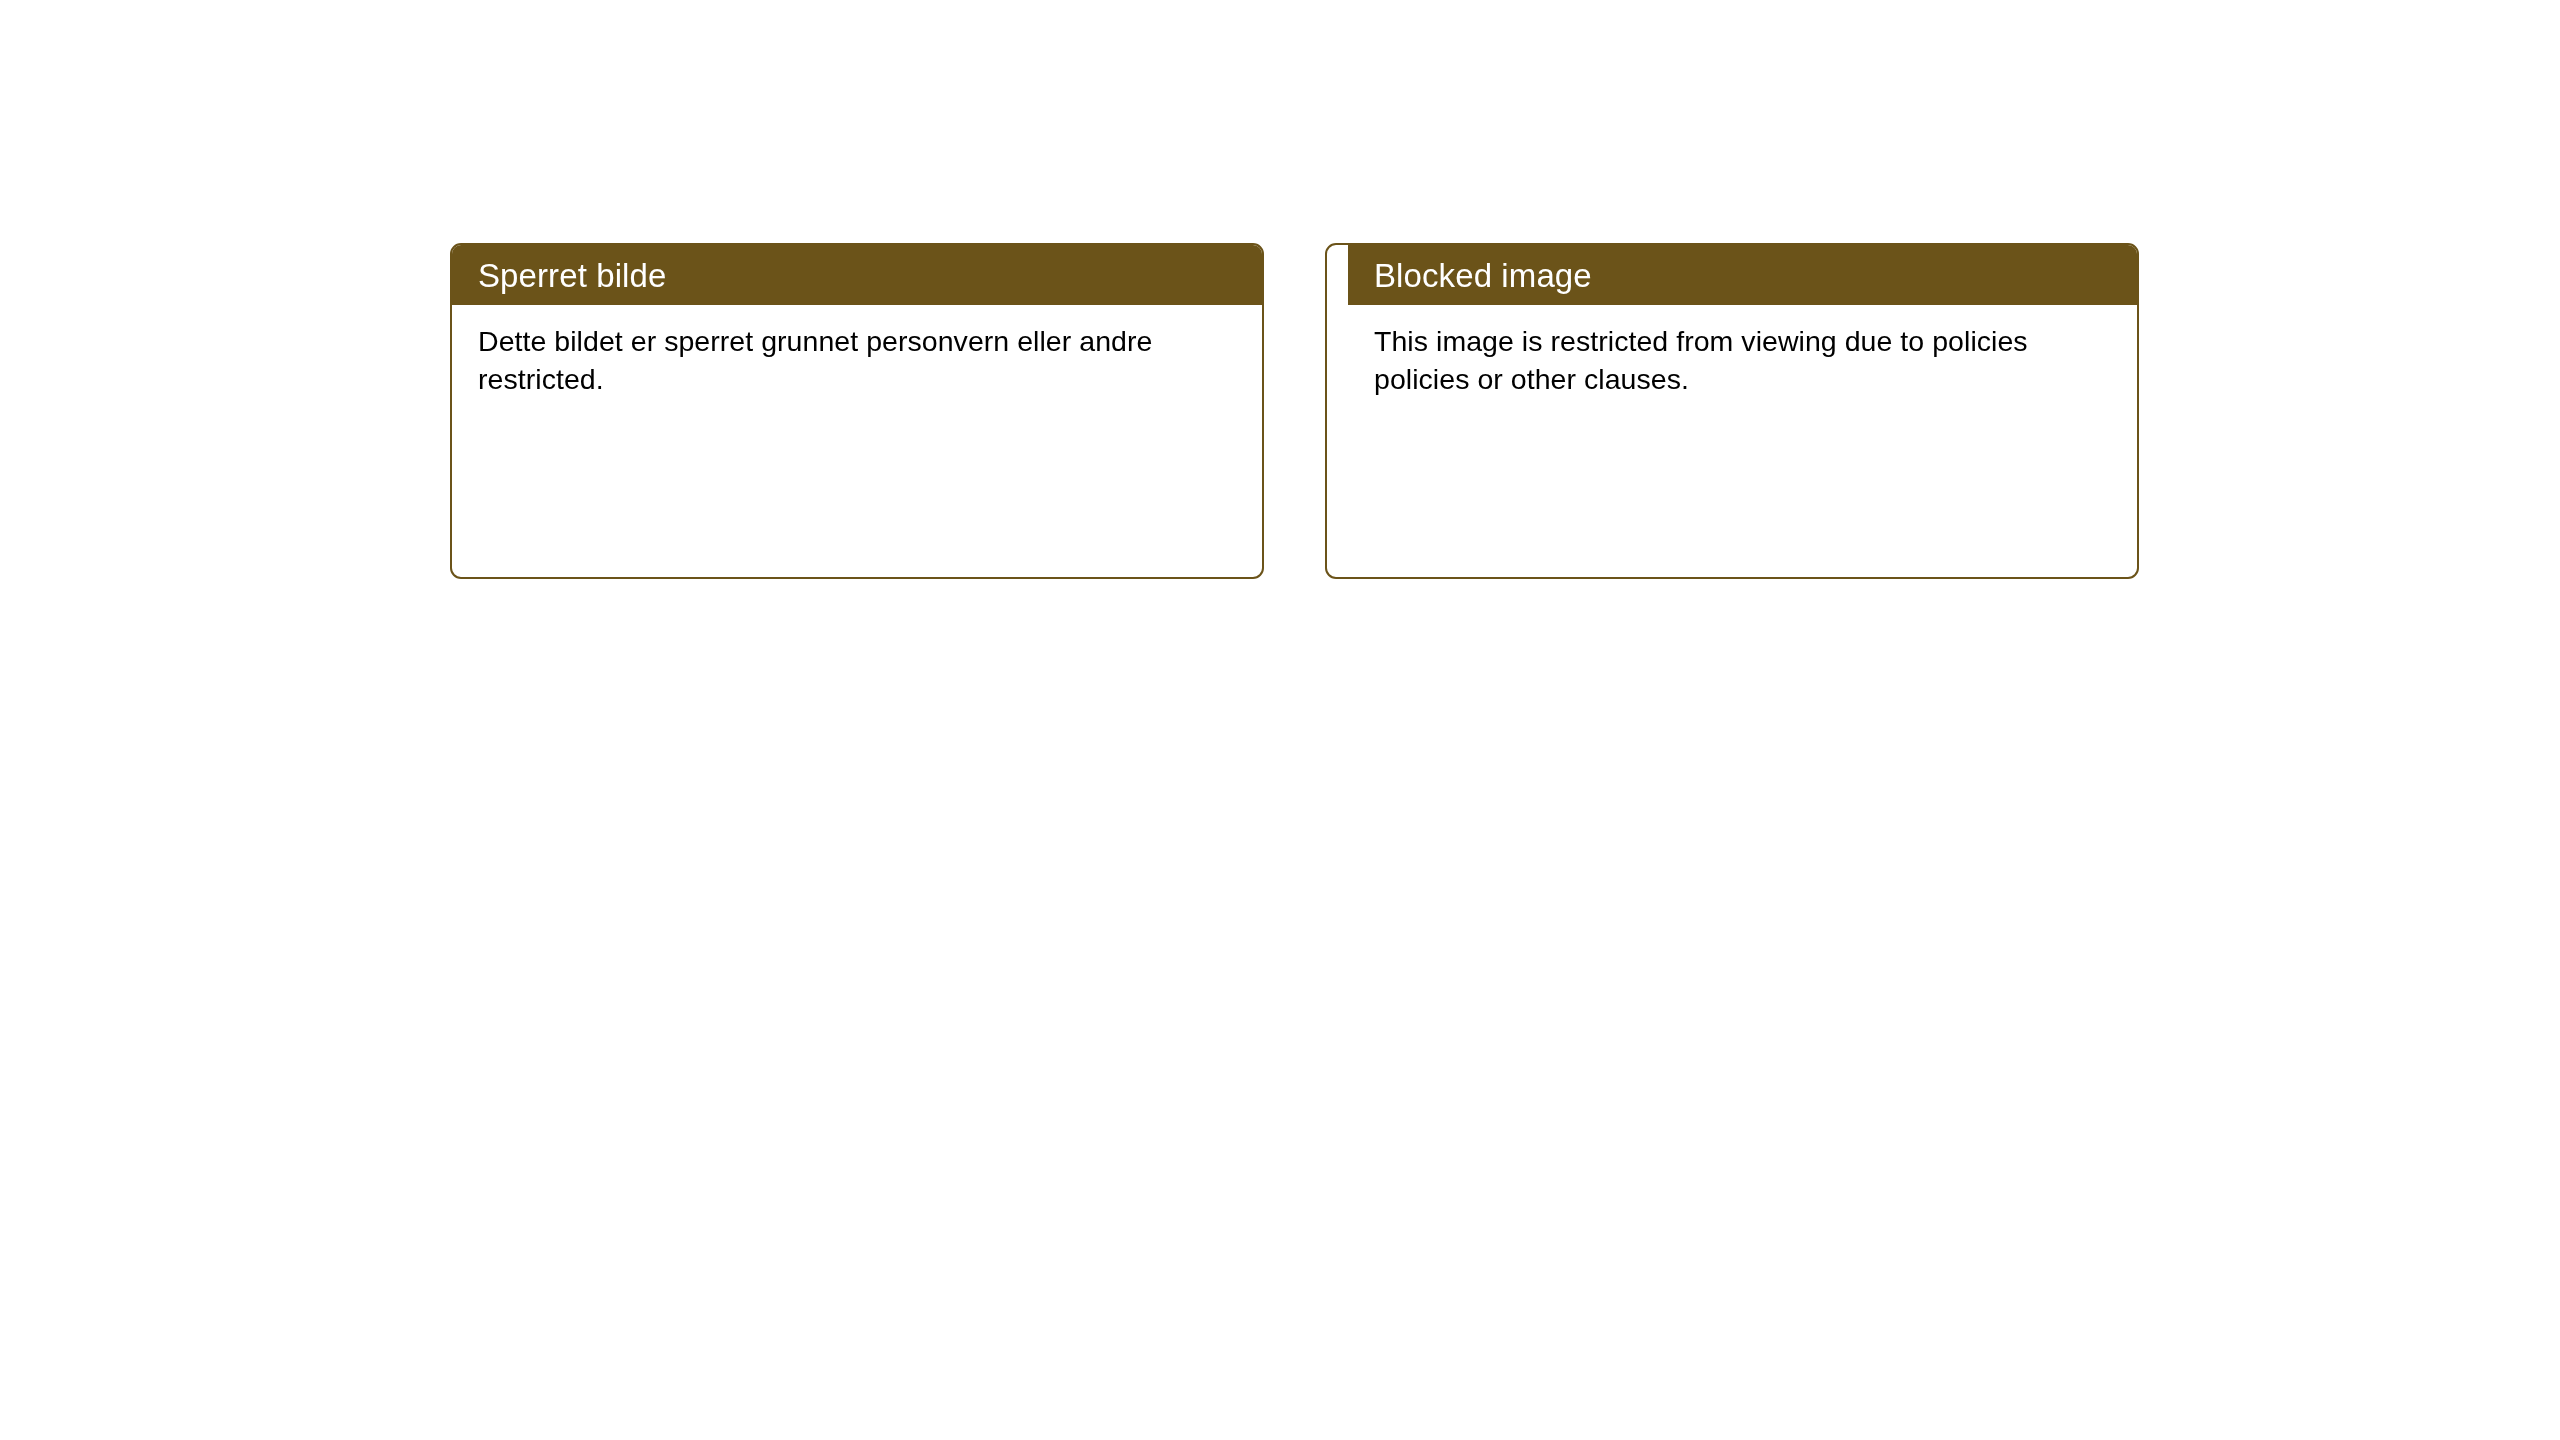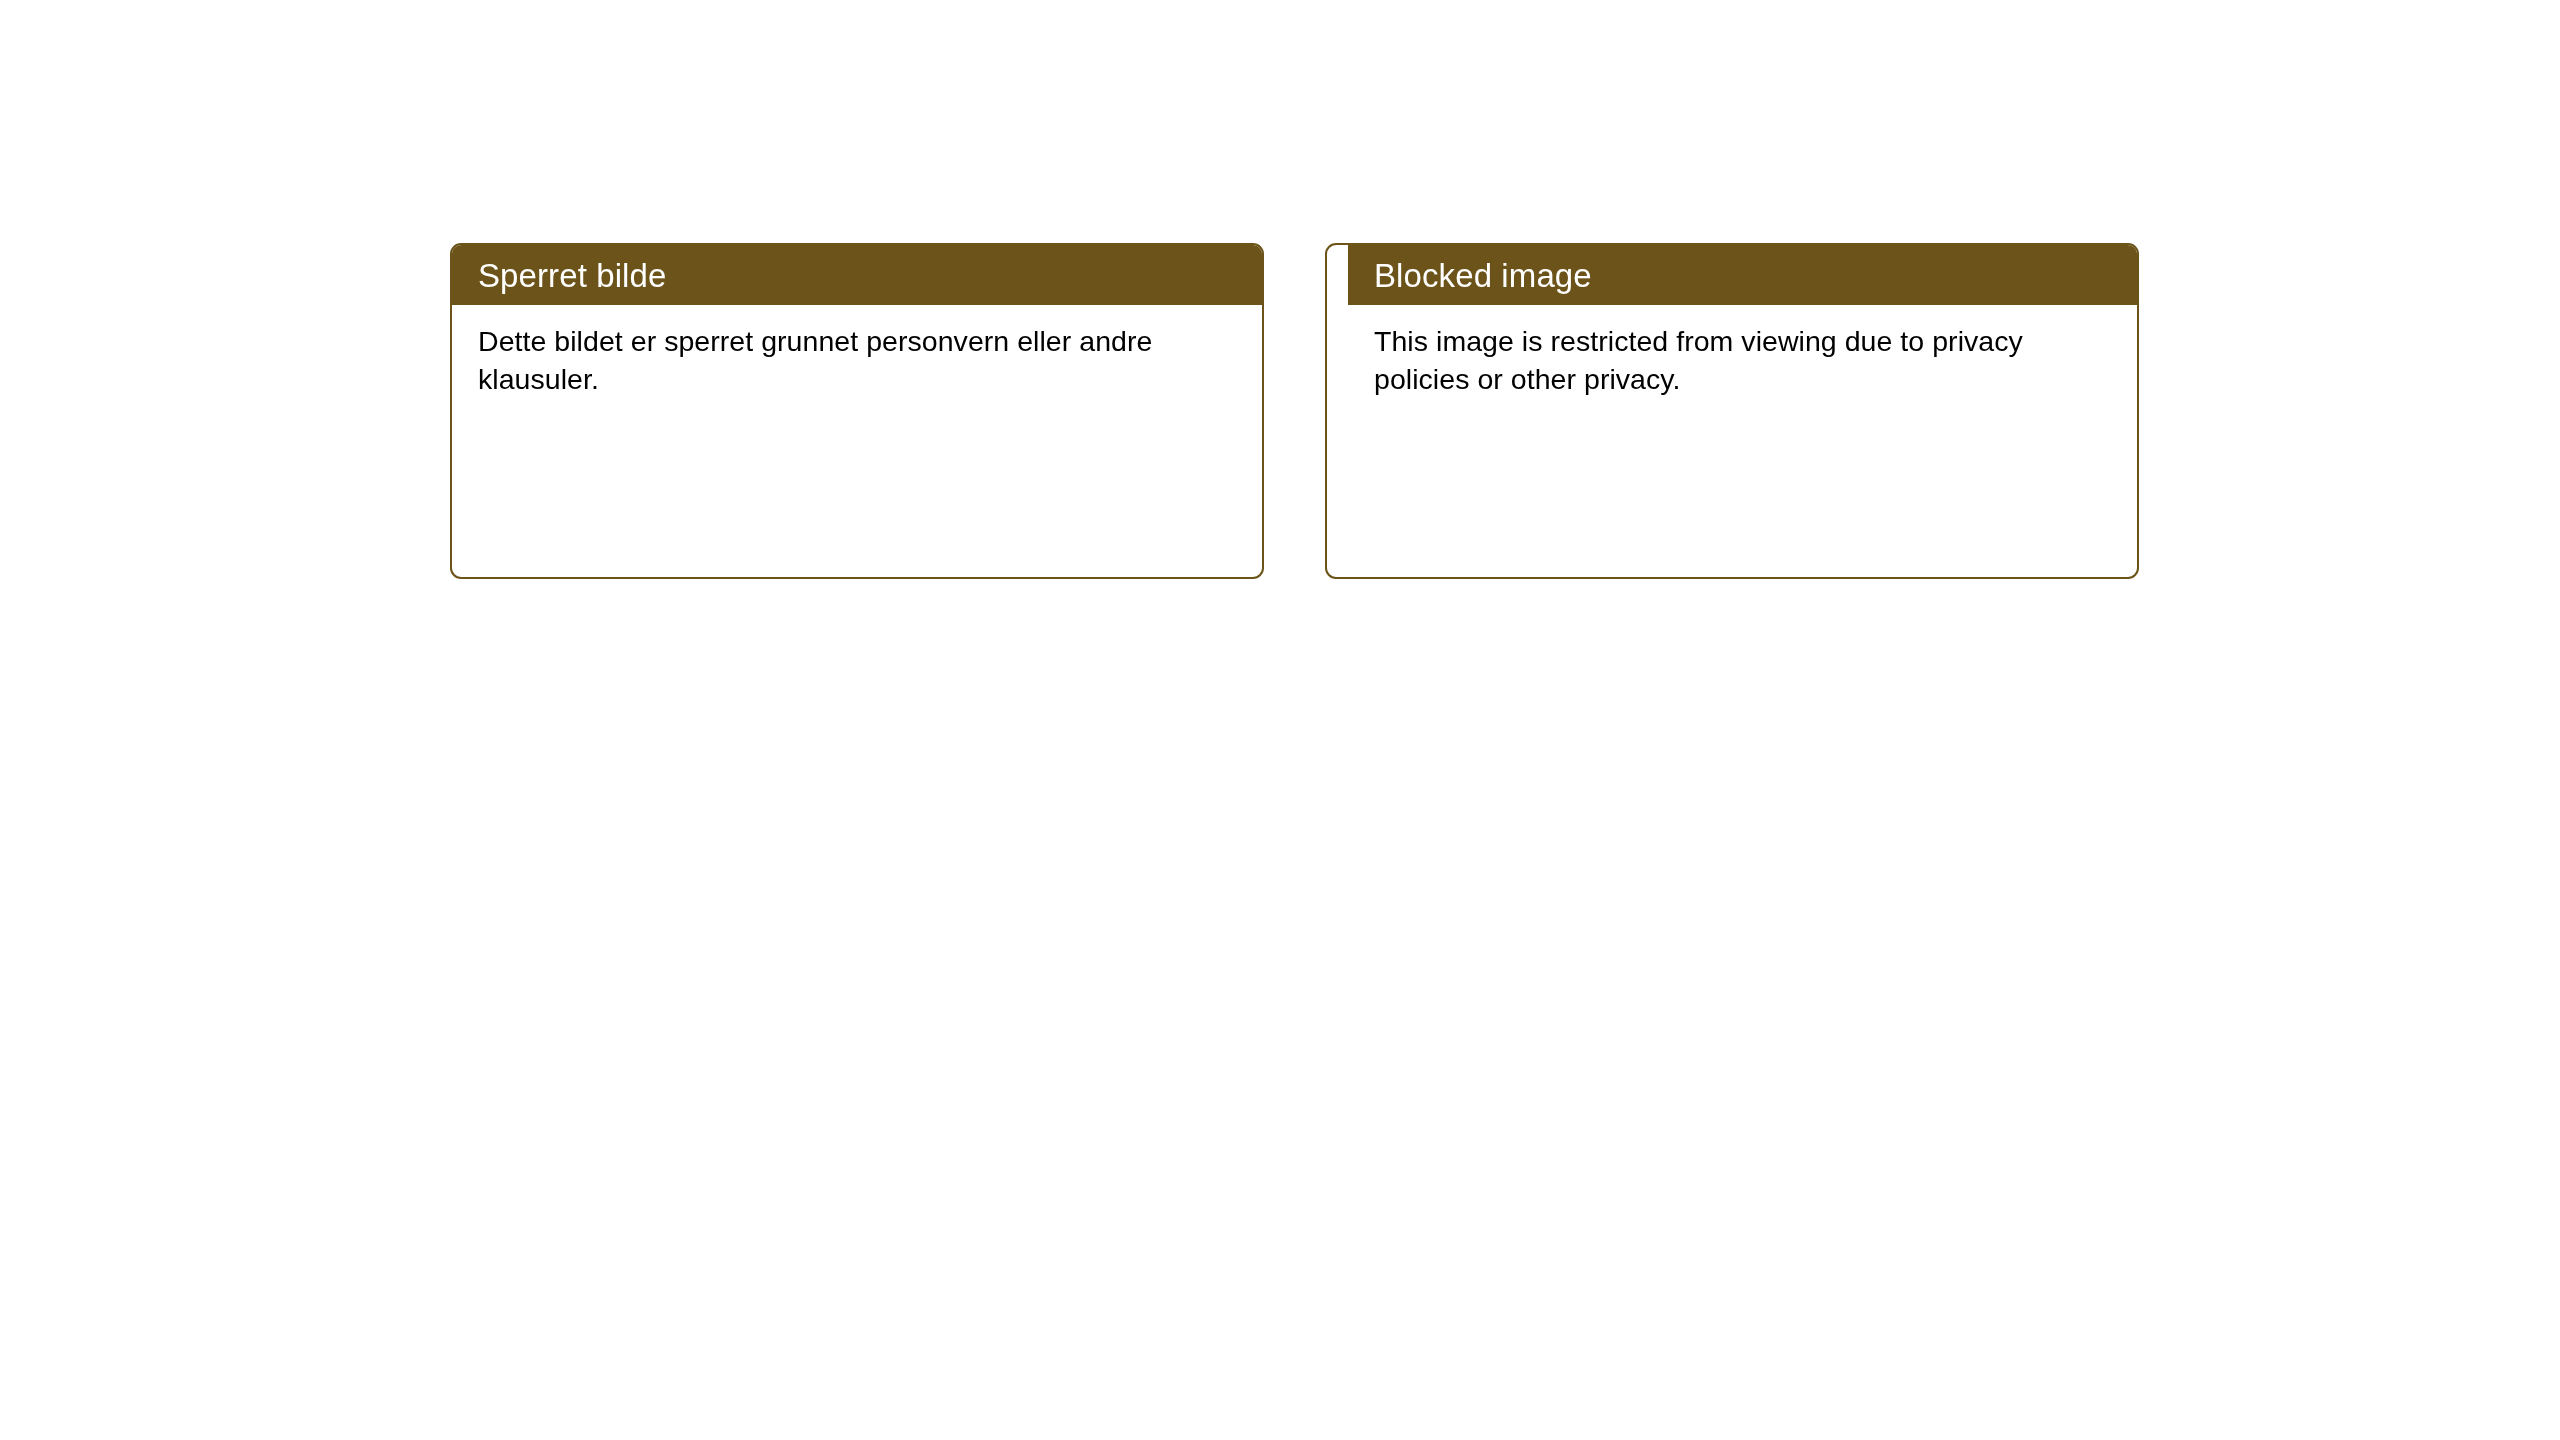--- a/index.html
+++ b/index.html
@@ -86,26 +86,26 @@
 </head>
 <body>
 
 <div class="stage">
 
   <div class="notice-card card-left">
     <div class="card-header">
       <span class="card-title">Sperret bilde</span>
     </div>
     <div class="card-body">
-      <p class="card-paragraph">Dette bildet er sperret grunnet personvern eller andre klausuler.</p>
+      <p class="card-paragraph">Dette bildet er sperret grunnet personvern eller andre restricted.</p>
     </div>
   </div>
 
   <div class="notice-card card-right">
     <div class="card-header">
       <span class="card-title">Blocked image</span>
     </div>
     <div class="card-body">
-      <p class="card-paragraph">This image is restricted from viewing due to privacy policies or other privacy.</p>
+      <p class="card-paragraph">This image is restricted from viewing due to policies policies or other clauses.</p>
     </div>
   </div>
 
 </div>
 
 </body></html>

